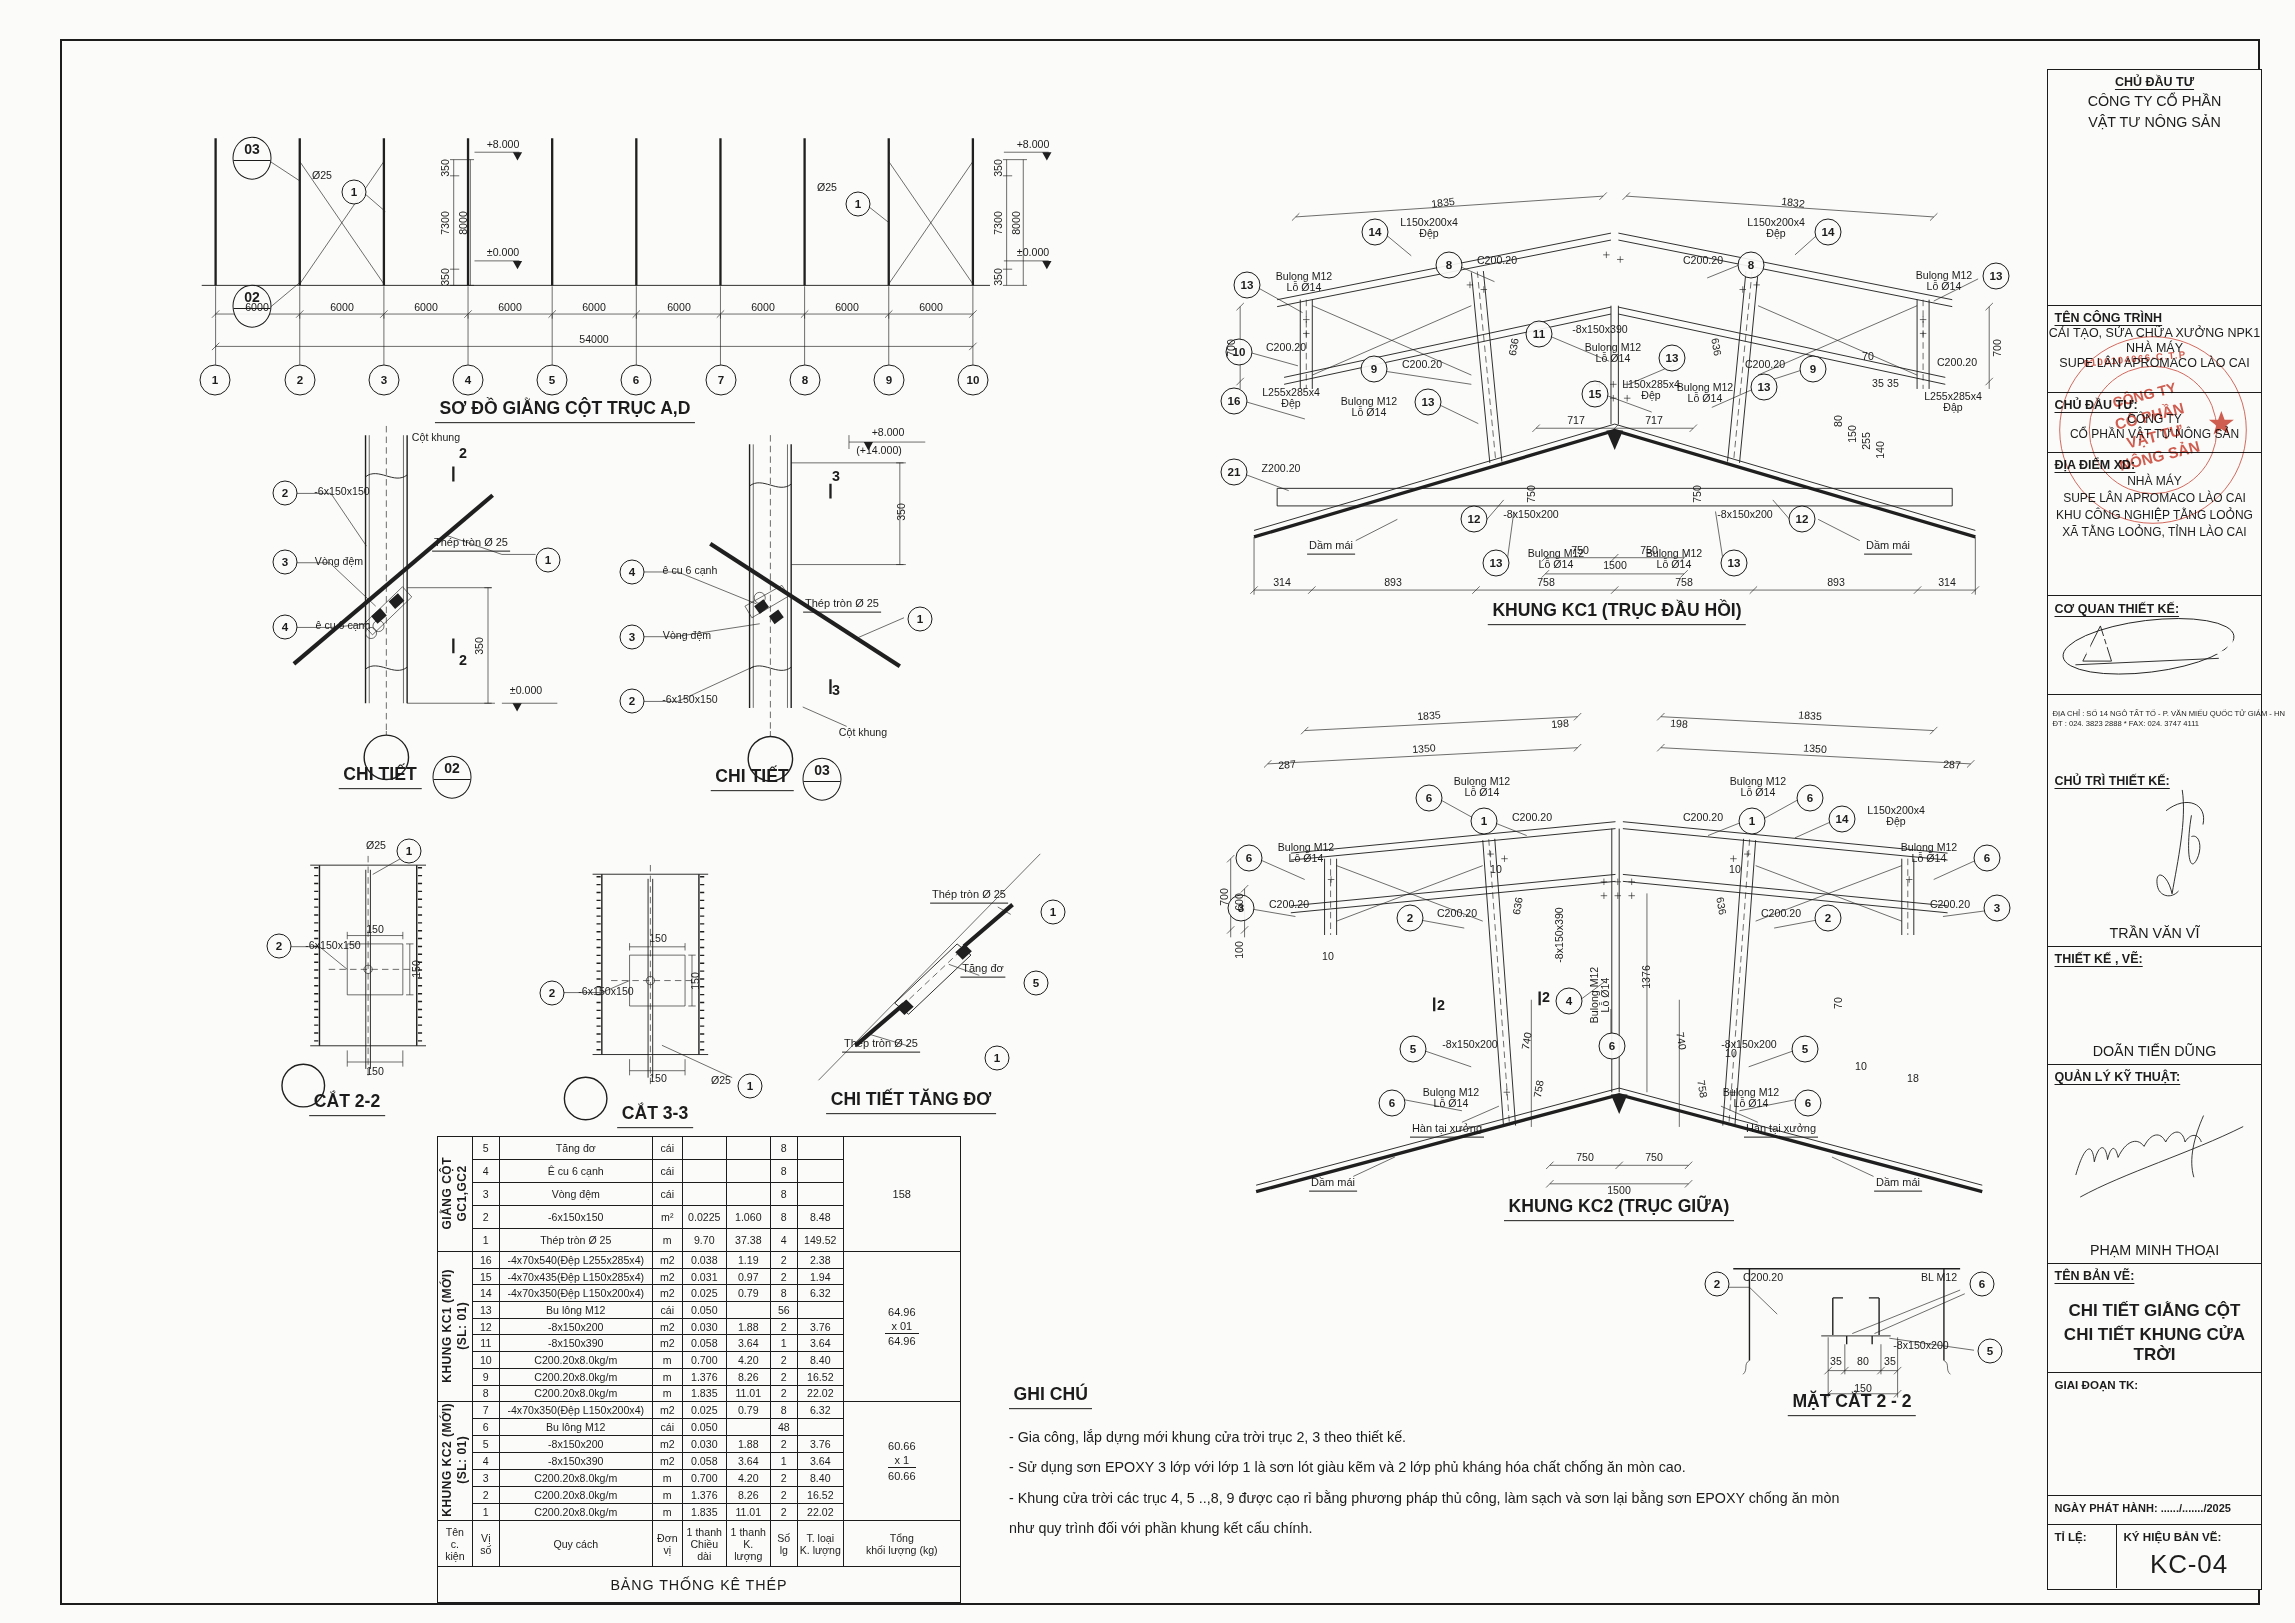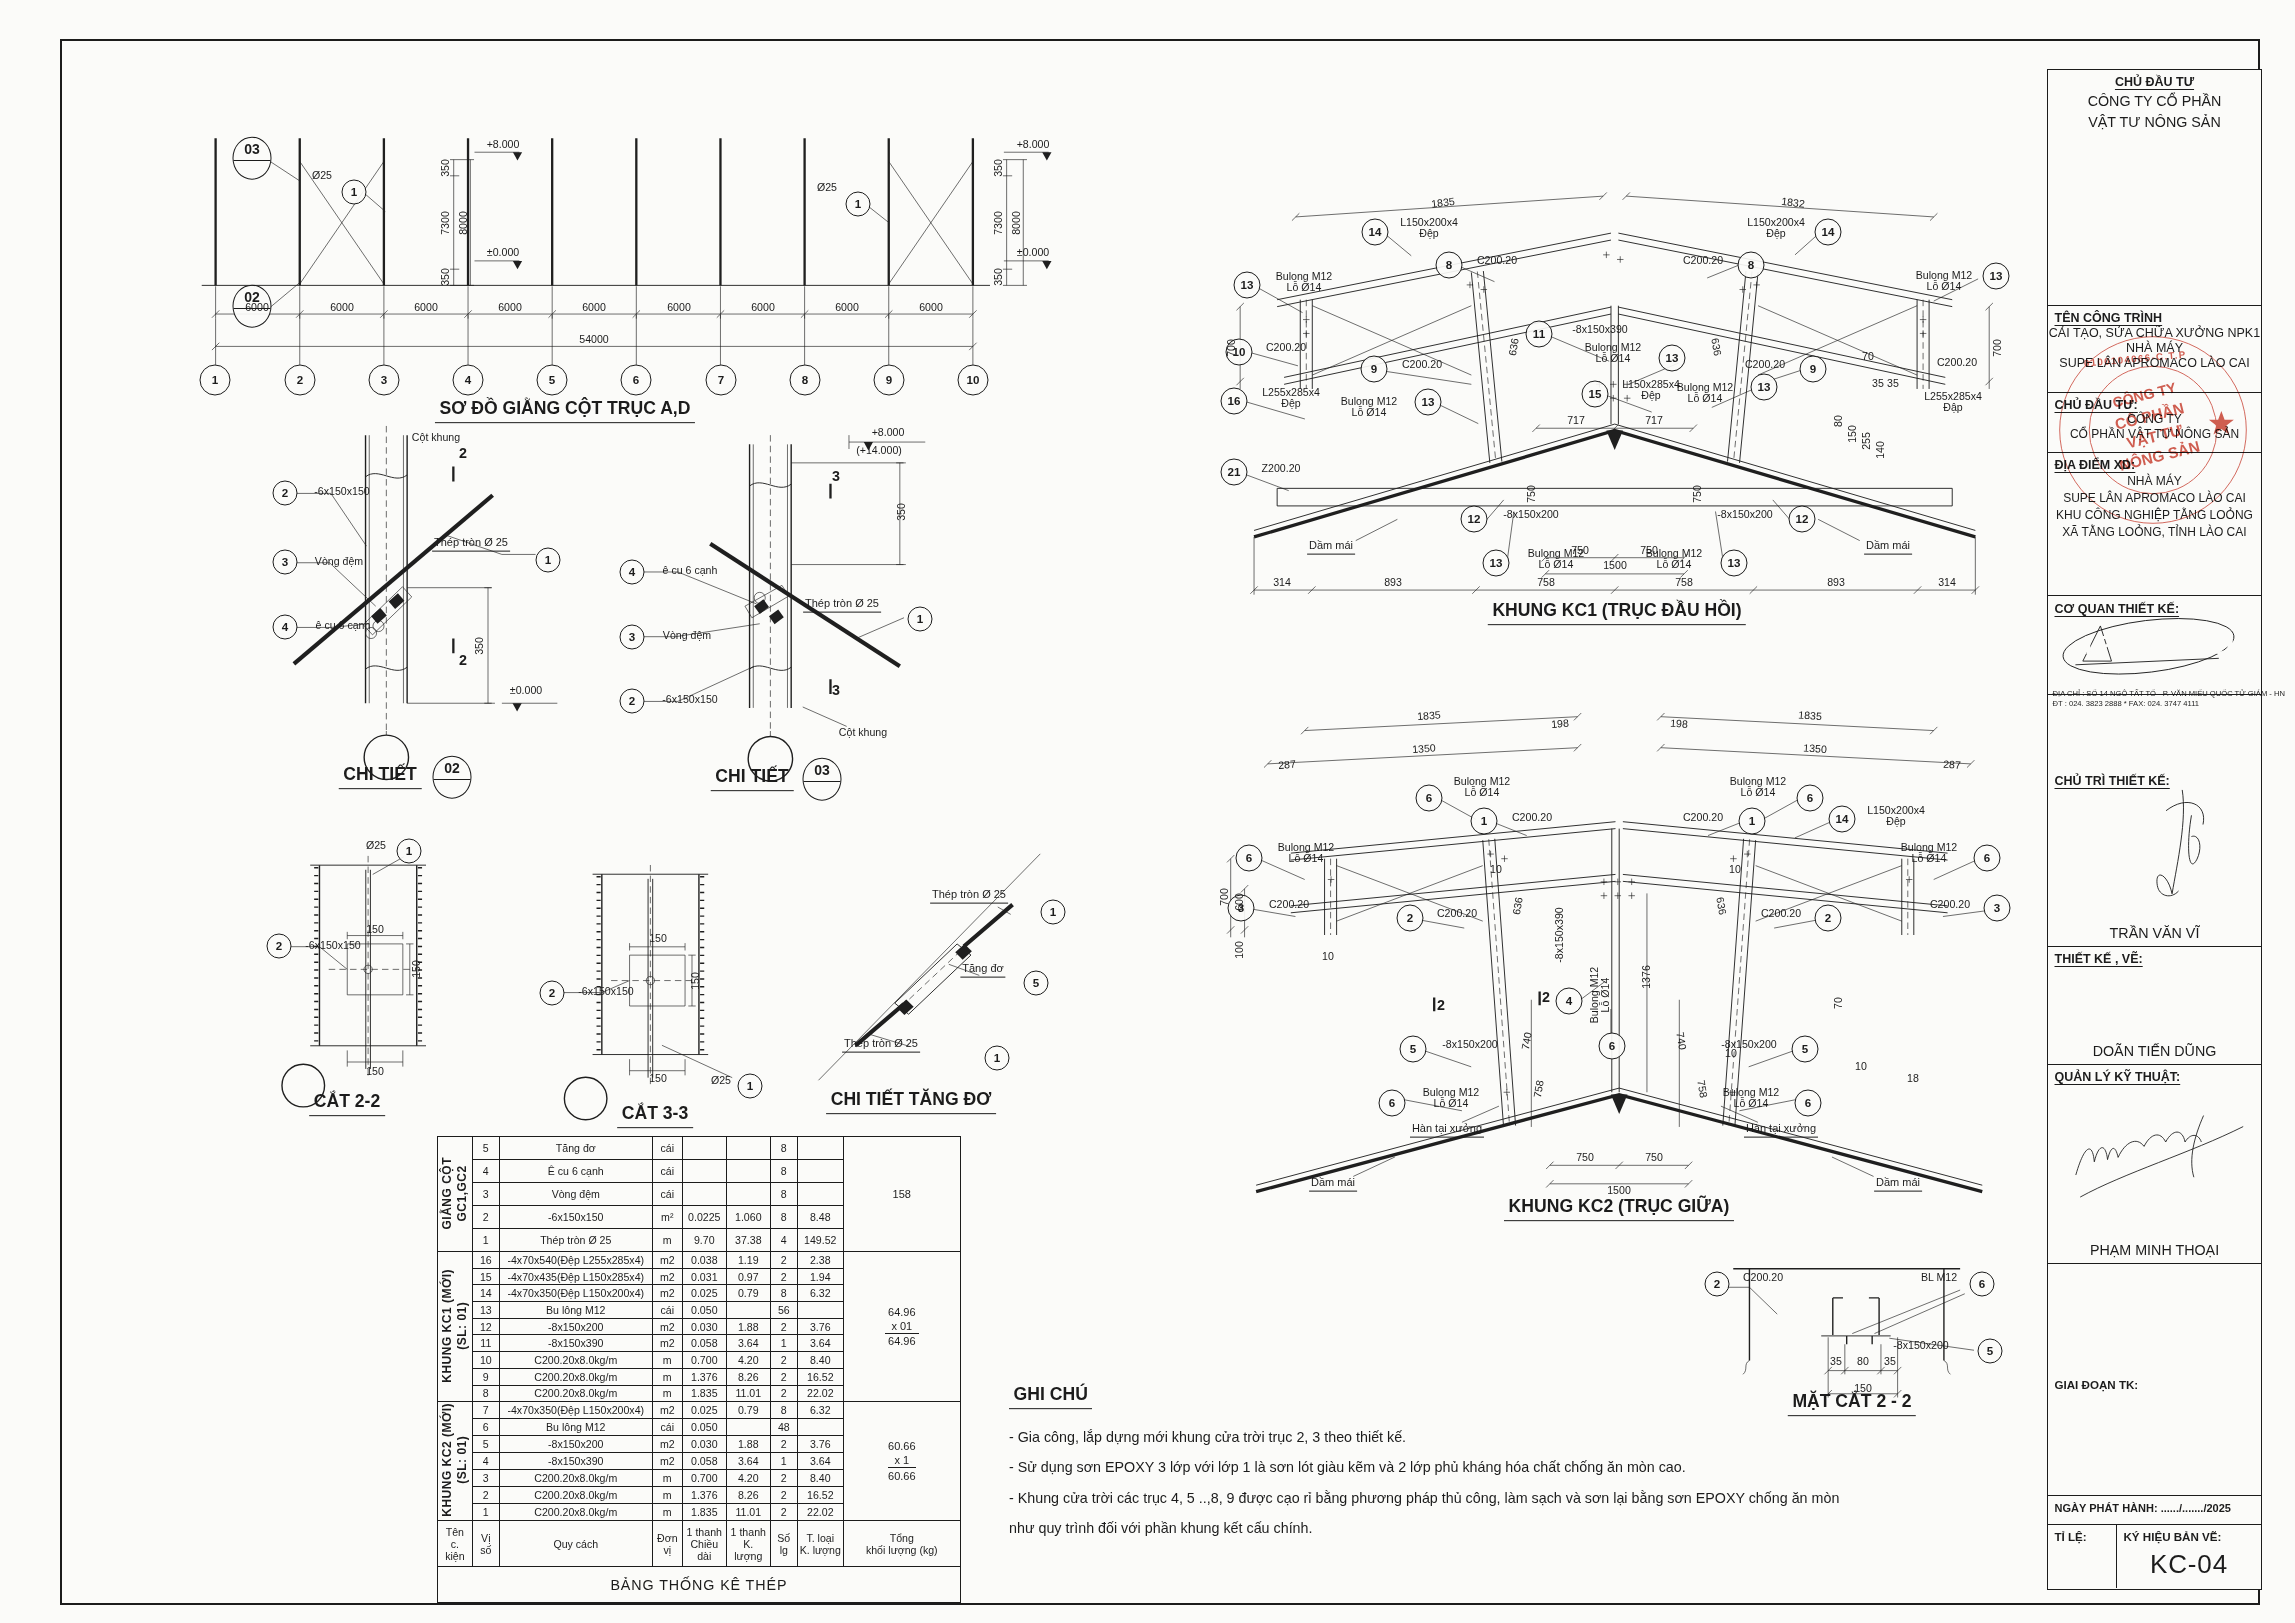--- a/index.html
+++ b/index.html
@@ -768,40 +768,45 @@
     <div class="tb-row" style="top:527px;height:98px;">
       <span class="tb-h">CƠ QUAN THIẾT KẾ:</span>
       <div class="logo">
         <svg viewBox="0 0 400 150">
           <ellipse cx="200" cy="72" rx="186" ry="56" transform="rotate(-7 200 72)" fill="#3c3c3c" stroke="none"></ellipse>
           <polygon points="58,104 96,28 120,104" fill="#fbfbf9" stroke="none"></polygon>
           <line x1="42" y1="112" x2="352" y2="98" stroke="#fbfbf9" stroke-width="6"></line>
         </svg>
         <span class="logo-text">APROMACO</span>
       </div>
-      <span class="tb-small" style="margin-top:73px;">ĐỊA CHỈ : SỐ 14 NGÔ TẤT TỐ - P. VĂN MIẾU QUỐC TỬ GIÁM - HN</span>
+      <span class="tb-small" style="margin-top:93px;">ĐỊA CHỈ : SỐ 14 NGÔ TẤT TỐ - P. VĂN MIẾU QUỐC TỬ GIÁM - HN</span>
       <span class="tb-small">ĐT : 024. 3823 2888 * FAX: 024. 3747 4111</span>
     </div>
     <div class="tb-row" style="top:699px;height:178px;">
       <span class="tb-h">CHỦ TRÌ THIẾT KẾ:</span>
       <svg class="sig" style="right:28px;top:14px;width:120px;height:120px;" viewBox="0 0 260 260">
         <path d="M150,15C160,80 140,170 128,240M128,240C118,195 90,185 96,222C100,246 126,252 142,234M170,70C158,140 164,200 182,165C194,140 188,110 170,116M115,60C160,25 205,45 195,90" stroke-width="4"></path>
       </svg>
       <span class="tb-name">TRẦN VĂN VĨ</span>
     </div>
     <div class="tb-row" style="top:877px;height:118px;">
       <span class="tb-h">THIẾT KẾ , VẼ:</span>
       <span class="tb-name">DOÃN TIẾN DŨNG</span>
     </div>
     <div class="tb-row" style="top:995px;height:199px;">
       <span class="tb-h">QUẢN LÝ KỸ THUẬT:</span>
       <svg class="sig" style="left:18.5px;top:23px;width:185px;height:130px;" viewBox="0 0 420 280">
         <path d="M20,190C40,120 58,115 62,160C72,118 88,118 92,155C100,122 110,122 116,150M116,150C132,115 158,102 175,125C190,95 212,90 224,115C240,85 262,85 268,115M268,115C280,95 298,95 305,115M30,240C130,185 280,140 400,80M310,55C288,105 276,155 288,195" stroke-width="4"></path>
       </svg>
       <span class="tb-name">PHẠM MINH THOẠI</span>
+    </div>
+    <div class="tb-row" style="top:1194px;height:109px;">
+      <span class="tb-h">TÊN BẢN VẼ:</span>
+      <div class="tb-dtitle" style="margin-top:18.5px;">CHI TIẾT GIẰNG CỘT</div>
+      <div class="tb-dtitle">CHI TIẾT KHUNG CỬA TRỜI</div>
     </div>
     <div class="tb-row" style="top:1303px;height:123px;">
       <span class="tb-h" style="text-decoration:none;font-weight:700;font-size:11.6px;">GIAI ĐOẠN TK:</span>
     </div>
     <div class="tb-row" style="top:1425px;height:30px;">
       <span class="tb-h" style="text-decoration:none;font-size:11px;padding-top:6.5px;">NGÀY PHÁT HÀNH: ....../......./2025</span>
     </div>
     <div class="tb-row" style="top:1455px;height:63px;border-bottom:none;">
       <div style="position:absolute;left:0;top:0;width:69px;height:100%;border-right:1.4px solid #1c1c1c;box-sizing:border-box;">
         <span class="tb-h" style="text-decoration:none;font-size:11.6px;">TỈ LỆ:</span>

